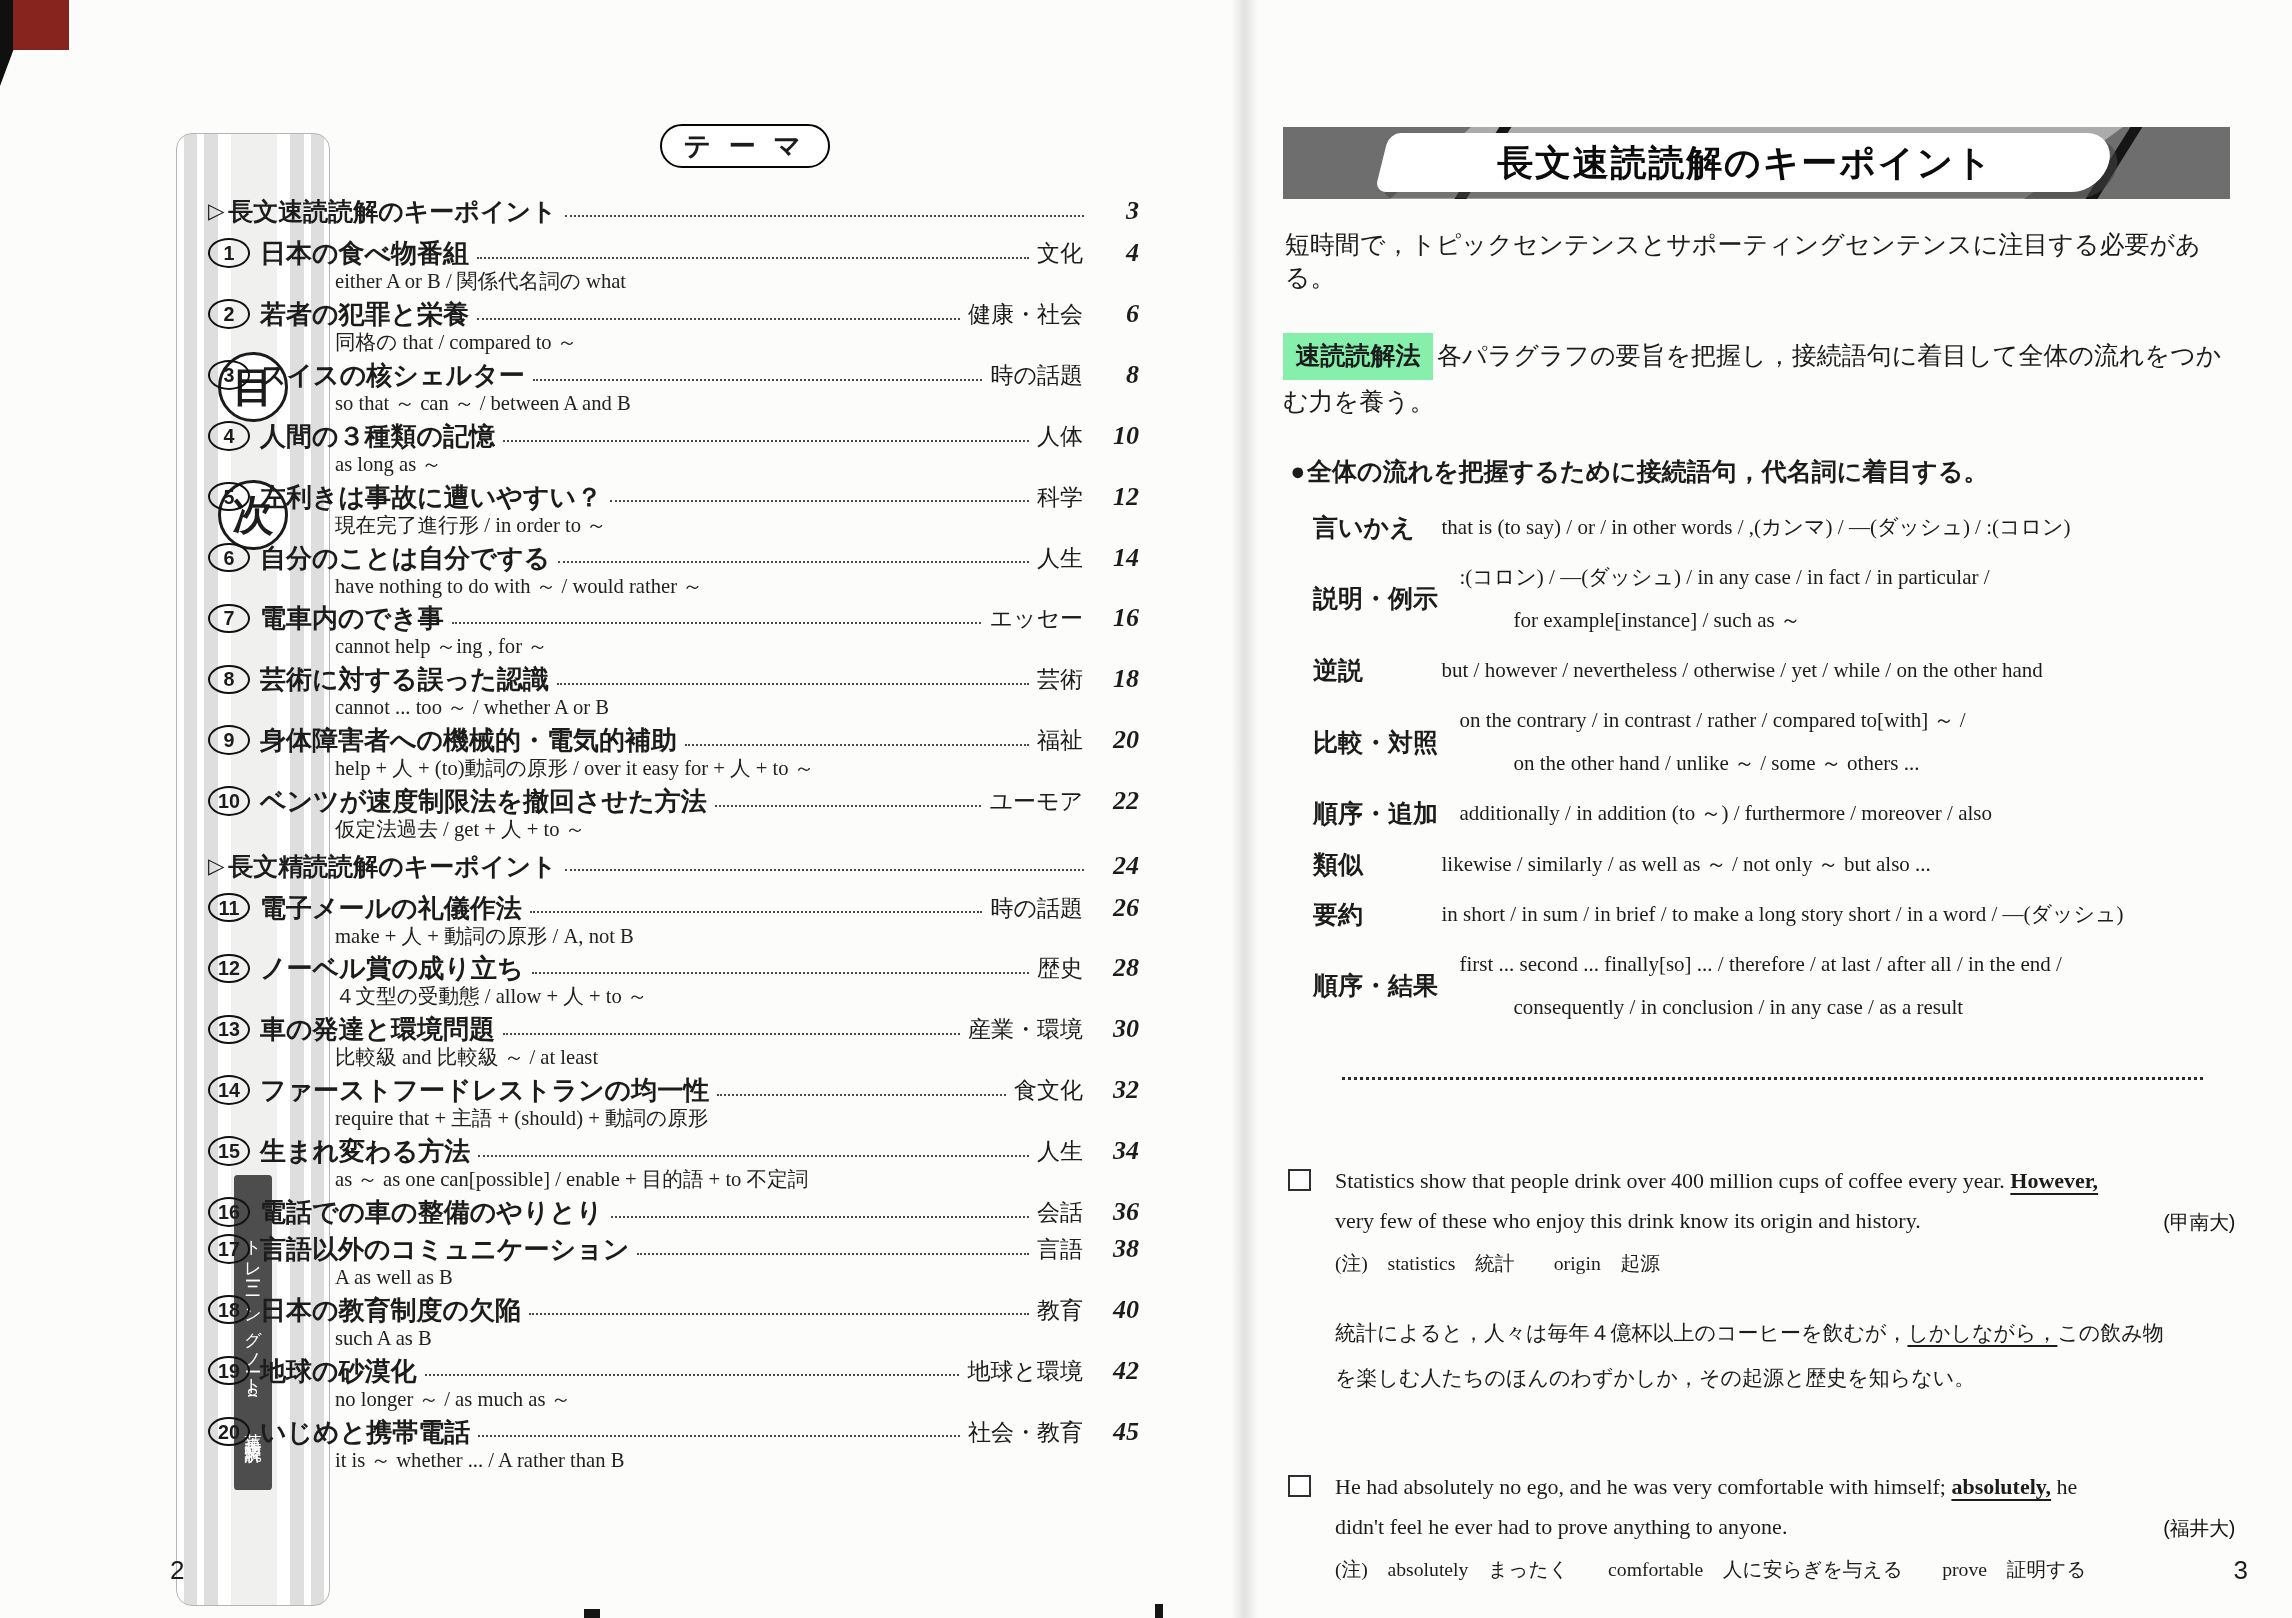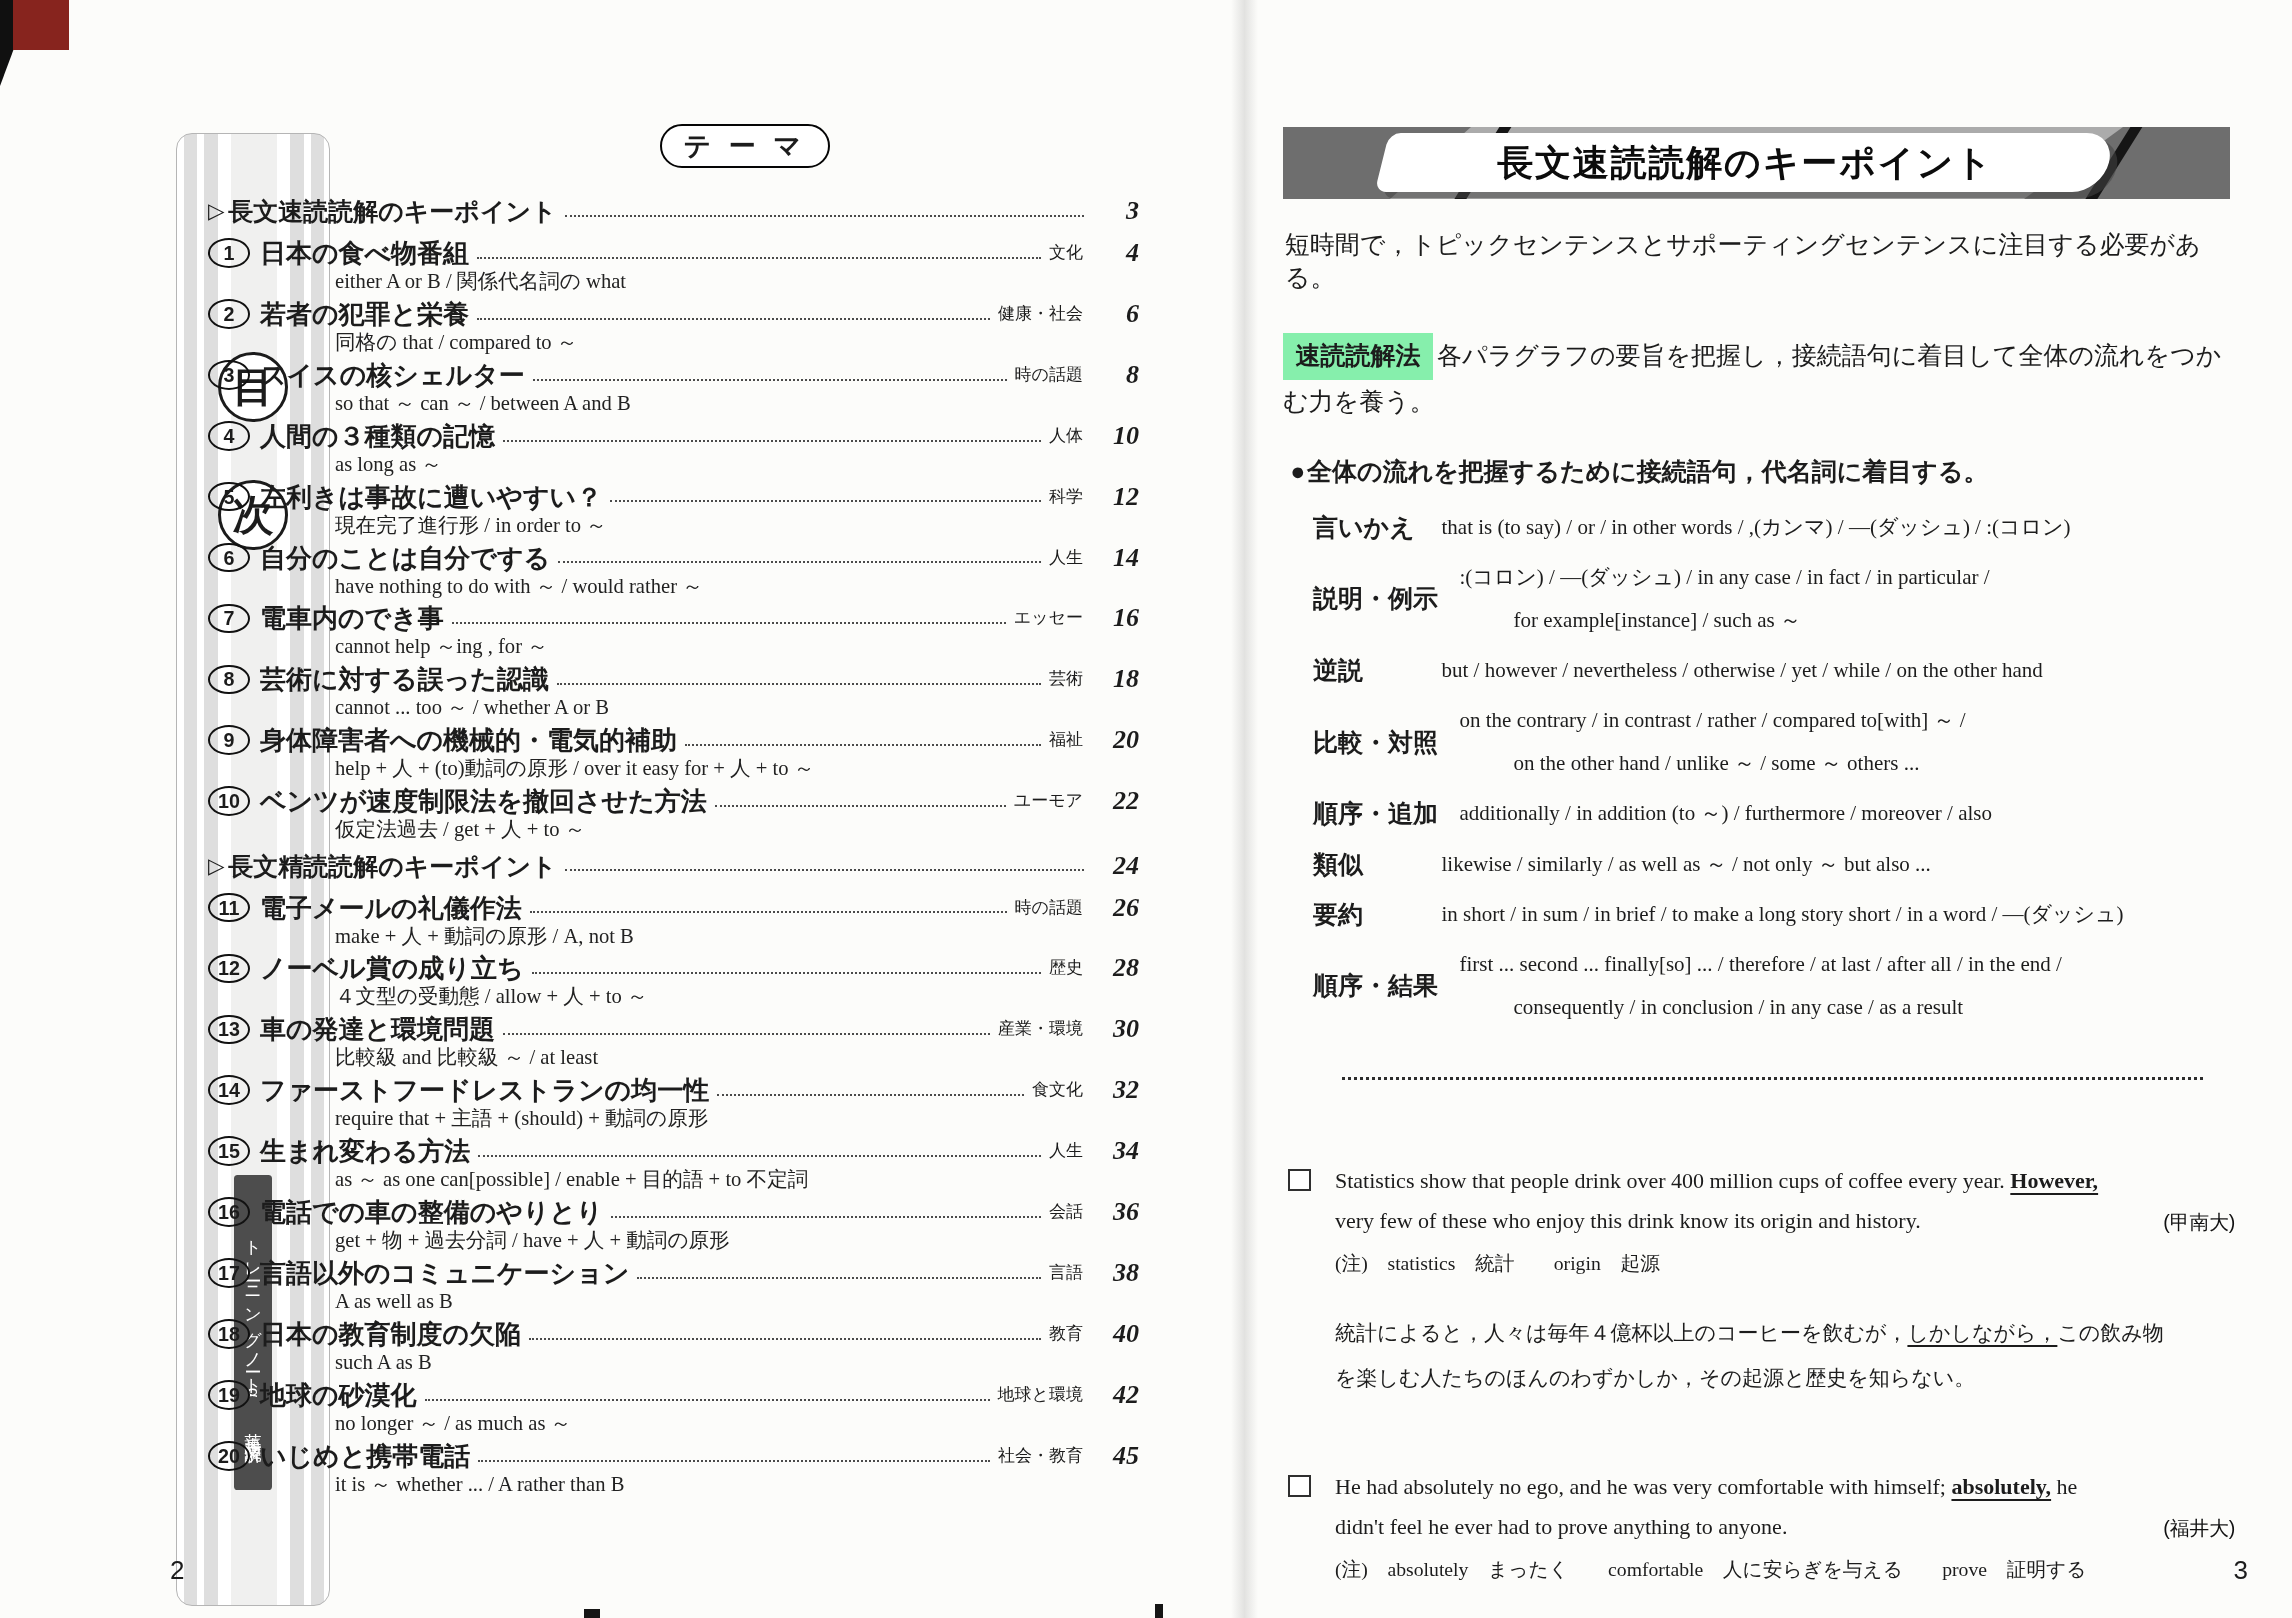--- a/index.html
+++ b/index.html
@@ -65,21 +65,21 @@
   
   .toc-list { position:absolute; left:208px; top:186px; width:931px; }
   .toc-row { display:flex; align-items:center; line-height:34px; }
   .toc-num {
     flex:0 0 auto; width:42px; height:29.6px; border:2.2px solid #111; border-radius:50%;
     display:inline-flex; align-items:center; justify-content:center;
     font-size:19.7px; font-weight:bold; margin-right:9.9px;
   }
   .toc-title { font-size:26px; font-weight:bold; white-space:nowrap; }
   .toc-dots { flex:1 1 auto; height:11.6px; border-bottom:2.2px dotted #4a4a4a; margin:0 8px; min-width:27px; }
-  .toc-cat { font-size:17px; white-space:nowrap; margin-right:9px; }
+  .toc-cat { font-size:23px; white-space:nowrap; margin-right:9px; }
   .toc-page { flex:0 0 47px; text-align:right; font-family:"Liberation Serif","DejaVu Serif",serif;
               font-weight:bold; font-style:italic; font-size:26px; }
   .toc-note { font-family:"Liberation Serif","DejaVu Serif",serif; font-size:20.6px; line-height:22.4px;
               margin:0 0 4.5px 127px; color:#222; }
   .toc-entry { margin-bottom:2.7px; }
   .toc-section { display:flex; align-items:center; line-height:34px; margin:8px 0 8px; }
   .toc-marker { font-size:21.5px; margin-right:3.6px; }
   .toc-section .toc-title { font-size:25px; }
 
   .page-num-left  { position:absolute; left:170px; top:1555px; font-size:26px; }
@@ -328,21 +328,20 @@
     <div class="toc-note">as ～ as one can[possible] / enable + 目的語 + to 不定詞</div>
   </div>
       <div class="toc-entry">
     <div class="toc-row">
       <span class="toc-num">16</span>
       <span class="toc-title">電話での車の整備のやりとり</span>
       <span class="toc-dots"></span>
       <span class="toc-cat">会話</span>
       <span class="toc-page">36</span>
     </div>
-    <div class="toc-note">get + 物 + 過去分詞 / have + 人 + 動詞の原形</div>
   </div>
       <div class="toc-entry">
     <div class="toc-row">
       <span class="toc-num">17</span>
       <span class="toc-title">言語以外のコミュニケーション</span>
       <span class="toc-dots"></span>
       <span class="toc-cat">言語</span>
       <span class="toc-page">38</span>
     </div>
     <div class="toc-note">A as well as B</div>

